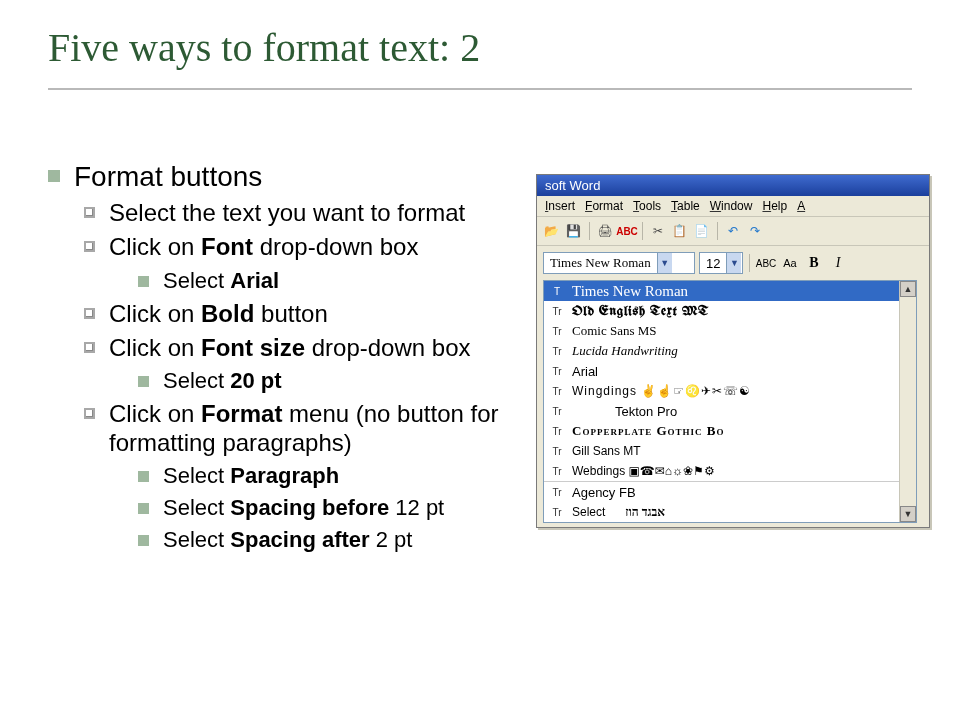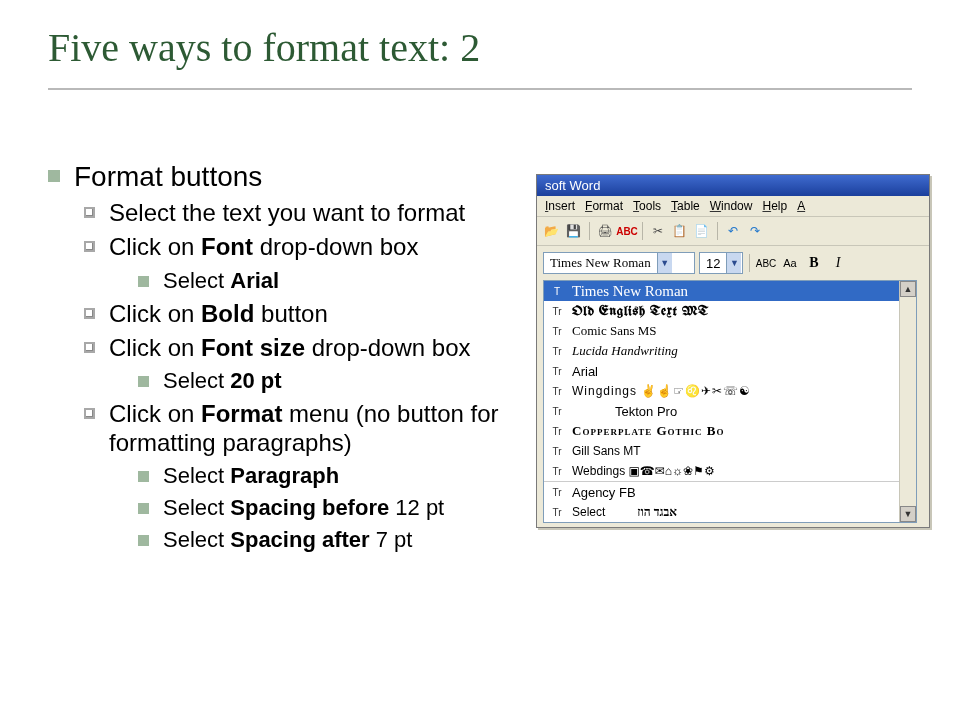--- a/index.html
+++ b/index.html
@@ -196,21 +196,21 @@
   .f-comic { font-family:"Comic Sans MS",cursive; font-size:13px; }
   .f-lucida{ font-family:"Lucida Handwriting","Brush Script MT",cursive; font-style:italic; font-size:13px;}
   .f-arial { font-family:Arial,sans-serif; font-size:13px; }
   .f-wing  { font-family:Arial,sans-serif; font-size:12px; letter-spacing:1px;}
   .f-tekton{ font-family:"Tekton Pro","Comic Sans MS",sans-serif; font-size:13px;margin-left:43px; }
   .f-copper{ font-family:"Copperplate","Copperplate Gothic Bold",serif; font-size:13px; font-weight:bold; letter-spacing:1px; font-variant:small-caps;}
   .f-gill  { font-family:"Gill Sans MT","Gill Sans",sans-serif; font-size:12px; }
   .f-web   { font-family:Arial,sans-serif; font-size:12px; }
   .f-agency{ font-family:"Agency FB",Arial Narrow,sans-serif; font-size:13px; }
   .f-ahar  { font-family:Arial,sans-serif; font-size:12px; }
-  .hebrew  { font-family:"Times New Roman",serif; font-weight:bold; direction:rtl; margin-left:24px;}
+  .hebrew  { font-family:"Times New Roman",serif; font-weight:bold; direction:rtl; margin-left:12px;}
   .word-bottom { height:4px; background:#ece9d8; }
 </style>
 </head>
 <body>
 
 <div class="slide">
   <div class="title">Five ways to format text: 2</div>
   <div class="title-underline"></div>
 
   <div class="content">
@@ -271,21 +271,21 @@
     </div>
     <div class="lvl3">
       <span class="bullet-sq"></span>
       <span>
         <span>Select </span><span class="b">Spacing before</span><span> 12 pt</span>
       </span>
     </div>
     <div class="lvl3">
       <span class="bullet-sq"></span>
       <span>
-        <span>Select </span><span class="b">Spacing after</span><span> 7 pt</span>
+        <span>Select </span><span class="b">Spacing after</span><span> 2 pt</span>
       </span>
     </div>
 
   </div>
 
   <div class="word">
     <div class="word-title">soft Word</div>
     <div class="word-menu" id="word-menu">
         <span><span class="ul">I</span>nsert</span>
         <span><span class="ul">F</span>ormat</span>

